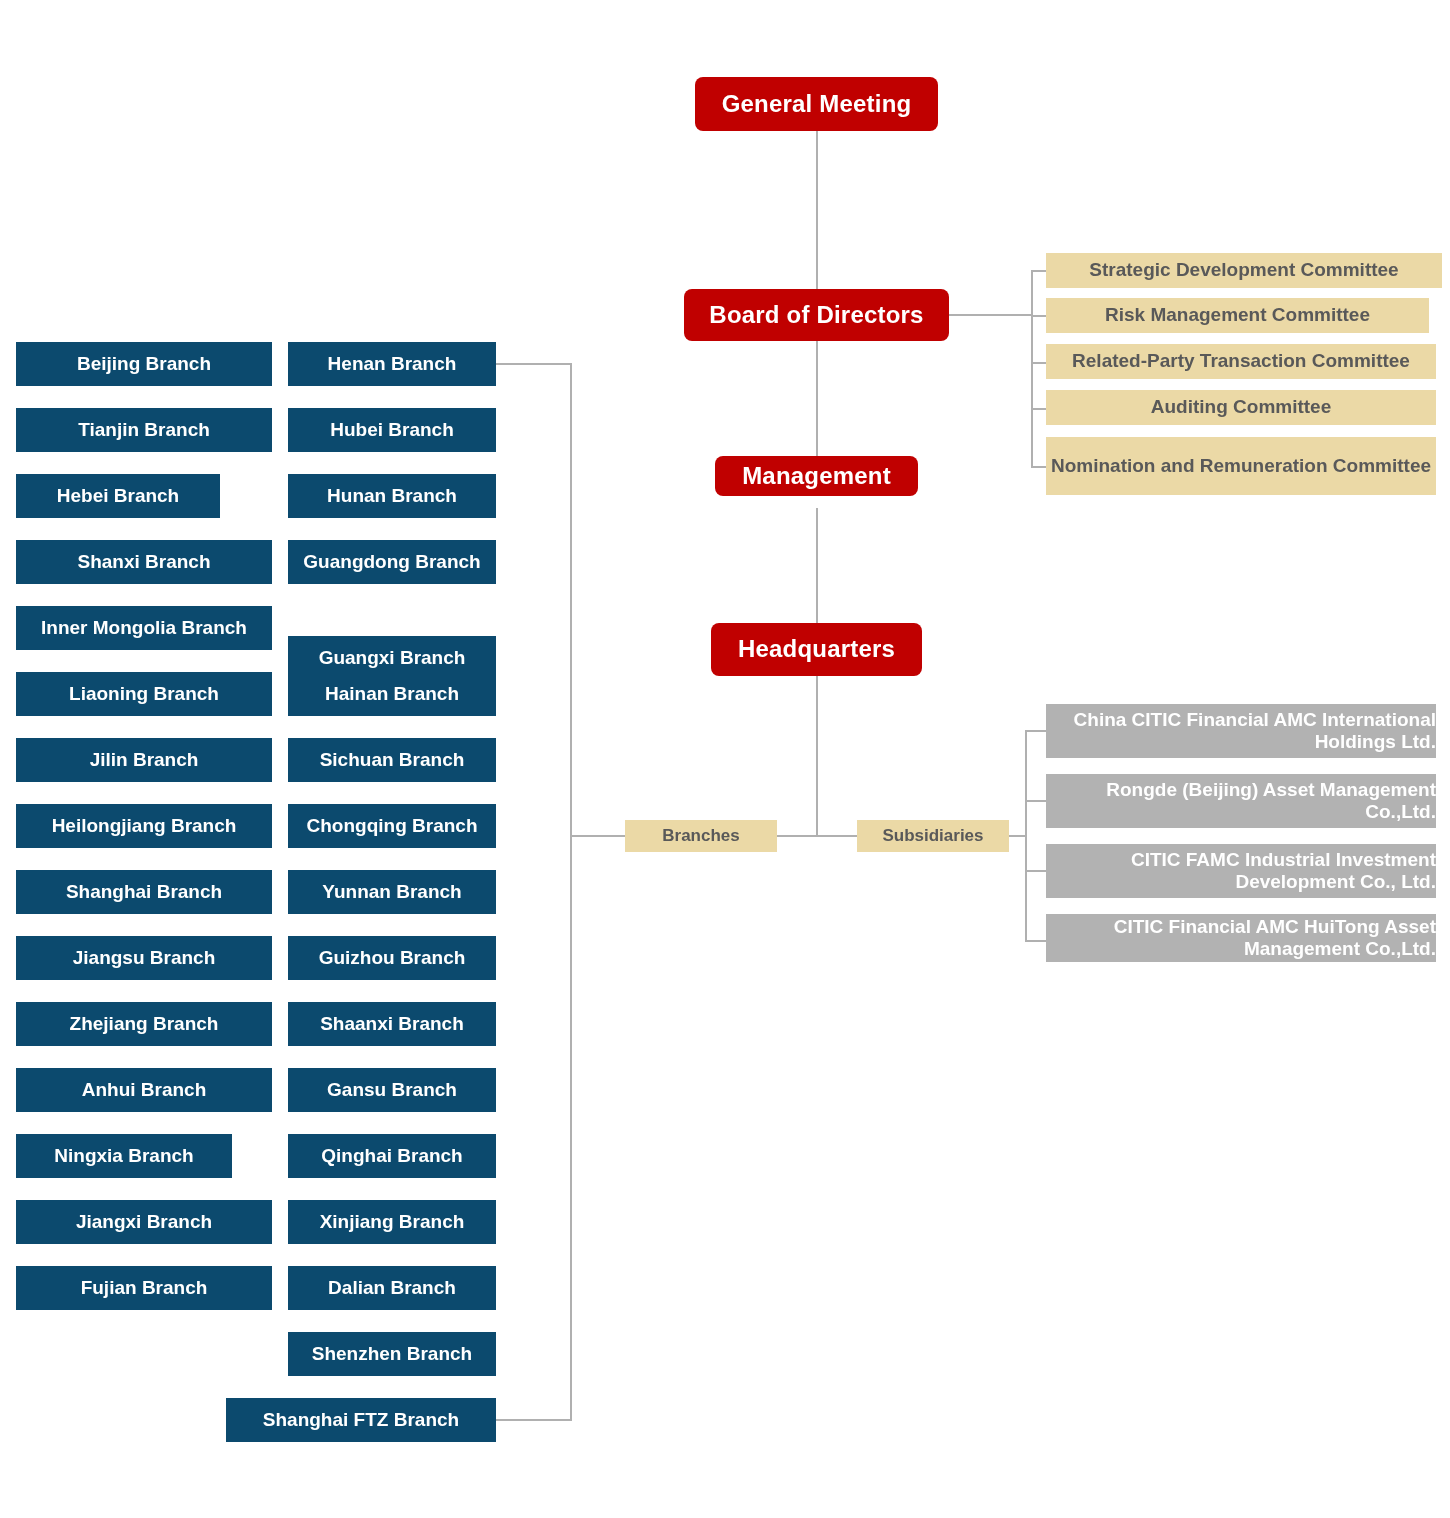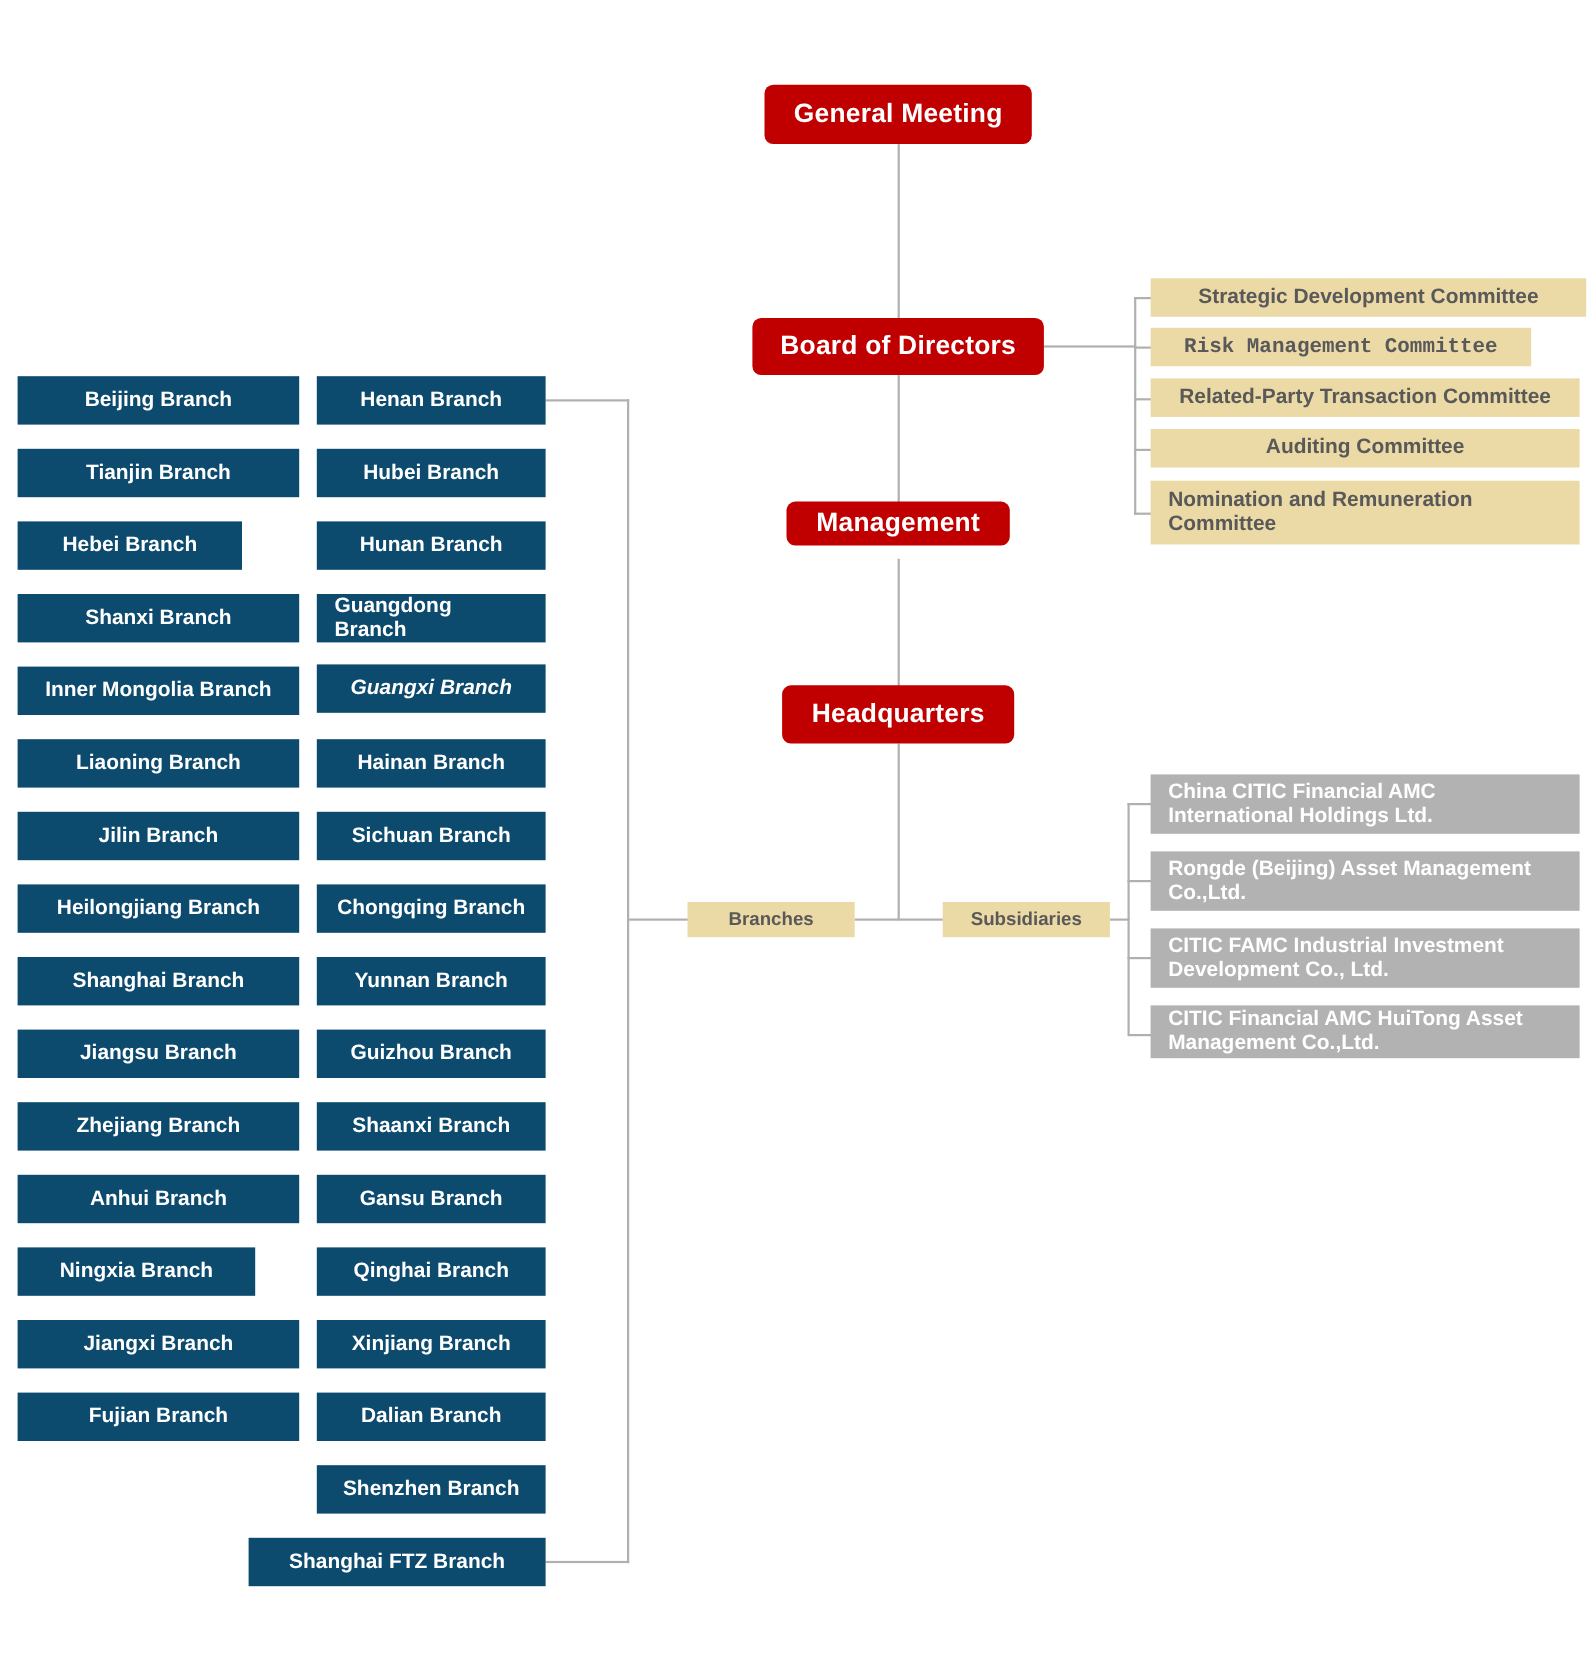--- a/index.html
+++ b/index.html
@@ -12,24 +12,24 @@
   #chart {
     position: relative;
     width: 1450px;
     height: 1518px;
   }
   .box {
     position: absolute;
     display: flex;
     align-items: center;
     justify-content: center;
-    text-align: left;
+    text-align: right;
     font-weight: bold;
     line-height: 1.18;
-    padding: 2px 16px;
+    padding: 2px 0;
   }
   .box-red {
     background: #c00000;
     color: #ffffff;
     border-radius: 8px;
     font-size: 24px;
     letter-spacing: .2px;
   }
   .box-gray {
     background: #0c4a6e;
@@ -93,21 +93,21 @@
 
   <div class="box box-red" style="left:695px; top:77px; width:243px; height:54px;">General Meeting</div>
 
   <div class="box box-red" style="left:684px; top:289px; width:265px; height:52px;">Board of Directors</div>
 
   <div class="box box-red" style="left:715px; top:456px; width:203px; height:40px;">Management</div>
 
   <div class="box box-red" style="left:711px; top:623px; width:211px; height:53px;">Headquarters</div>
 
   <div class="box box-tan" style="left:1046px; top:253px; width:396px; height:35px;">Strategic Development Committee</div>
-  <div class="box box-tan" style="left:1046px; top:298px; width:346px; height:35px;font-family:Liberation Mono, monospace;">Risk Management Committee</div>
+  <div class="box box-tan" style="left:1046px; top:298px; width:383px; height:35px;">Risk Management Committee</div>
   <div class="box box-tan" style="left:1046px; top:344px; width:390px; height:35px;">Related-Party Transaction Committee</div>
   <div class="box box-tan" style="left:1046px; top:390px; width:390px; height:35px;">Auditing Committee</div>
   <div class="box box-tan" style="left:1046px; top:437px; width:390px; height:58px;">Nomination and Remuneration Committee</div>
 
   <div class="box box-tan-small" style="left:625px; top:820px; width:152px; height:32px;">Branches</div>
   <div class="box box-tan-small" style="left:857px; top:820px; width:152px; height:32px;">Subsidiaries</div>
 
   <div class="box box-gray-sub" style="left:1046px; top:704px; width:390px; height:54px;">China CITIC Financial AMC International Holdings Ltd.</div>
   <div class="box box-gray-sub" style="left:1046px; top:774px; width:390px; height:54px;">Rongde (Beijing) Asset Management Co.,Ltd.</div>
   <div class="box box-gray-sub" style="left:1046px; top:844px; width:390px; height:54px;">CITIC FAMC Industrial Investment Development Co., Ltd.</div>
@@ -126,21 +126,21 @@
   <div class="box box-gray" style="left:16px; top:1002px; width:256px; height:44px;">Zhejiang Branch</div>
   <div class="box box-gray" style="left:16px; top:1068px; width:256px; height:44px;">Anhui Branch</div>
   <div class="box box-gray" style="left:16px; top:1134px; width:216px; height:44px;">Ningxia Branch</div>
   <div class="box box-gray" style="left:16px; top:1200px; width:256px; height:44px;">Jiangxi Branch</div>
   <div class="box box-gray" style="left:16px; top:1266px; width:256px; height:44px;">Fujian Branch</div>
 
   <div class="box box-gray" style="left:288px; top:342px; width:208px; height:44px;">Henan Branch</div>
   <div class="box box-gray" style="left:288px; top:408px; width:208px; height:44px;">Hubei Branch</div>
   <div class="box box-gray" style="left:288px; top:474px; width:208px; height:44px;">Hunan Branch</div>
   <div class="box box-gray" style="left:288px; top:540px; width:208px; height:44px;">Guangdong Branch</div>
-  <div class="box box-gray" style="left:288px; top:604px; width:208px; height:44px;font-style:italic;">Guangxi Branch</div>
+  <div class="box box-gray" style="left:288px; top:636px; width:208px; height:44px;">Guangxi Branch</div>
   <div class="box box-gray" style="left:288px; top:672px; width:208px; height:44px;">Hainan Branch</div>
   <div class="box box-gray" style="left:288px; top:738px; width:208px; height:44px;">Sichuan Branch</div>
   <div class="box box-gray" style="left:288px; top:804px; width:208px; height:44px;">Chongqing Branch</div>
   <div class="box box-gray" style="left:288px; top:870px; width:208px; height:44px;">Yunnan Branch</div>
   <div class="box box-gray" style="left:288px; top:936px; width:208px; height:44px;">Guizhou Branch</div>
   <div class="box box-gray" style="left:288px; top:1002px; width:208px; height:44px;">Shaanxi Branch</div>
   <div class="box box-gray" style="left:288px; top:1068px; width:208px; height:44px;">Gansu Branch</div>
   <div class="box box-gray" style="left:288px; top:1134px; width:208px; height:44px;">Qinghai Branch</div>
   <div class="box box-gray" style="left:288px; top:1200px; width:208px; height:44px;">Xinjiang Branch</div>
   <div class="box box-gray" style="left:288px; top:1266px; width:208px; height:44px;">Dalian Branch</div>

